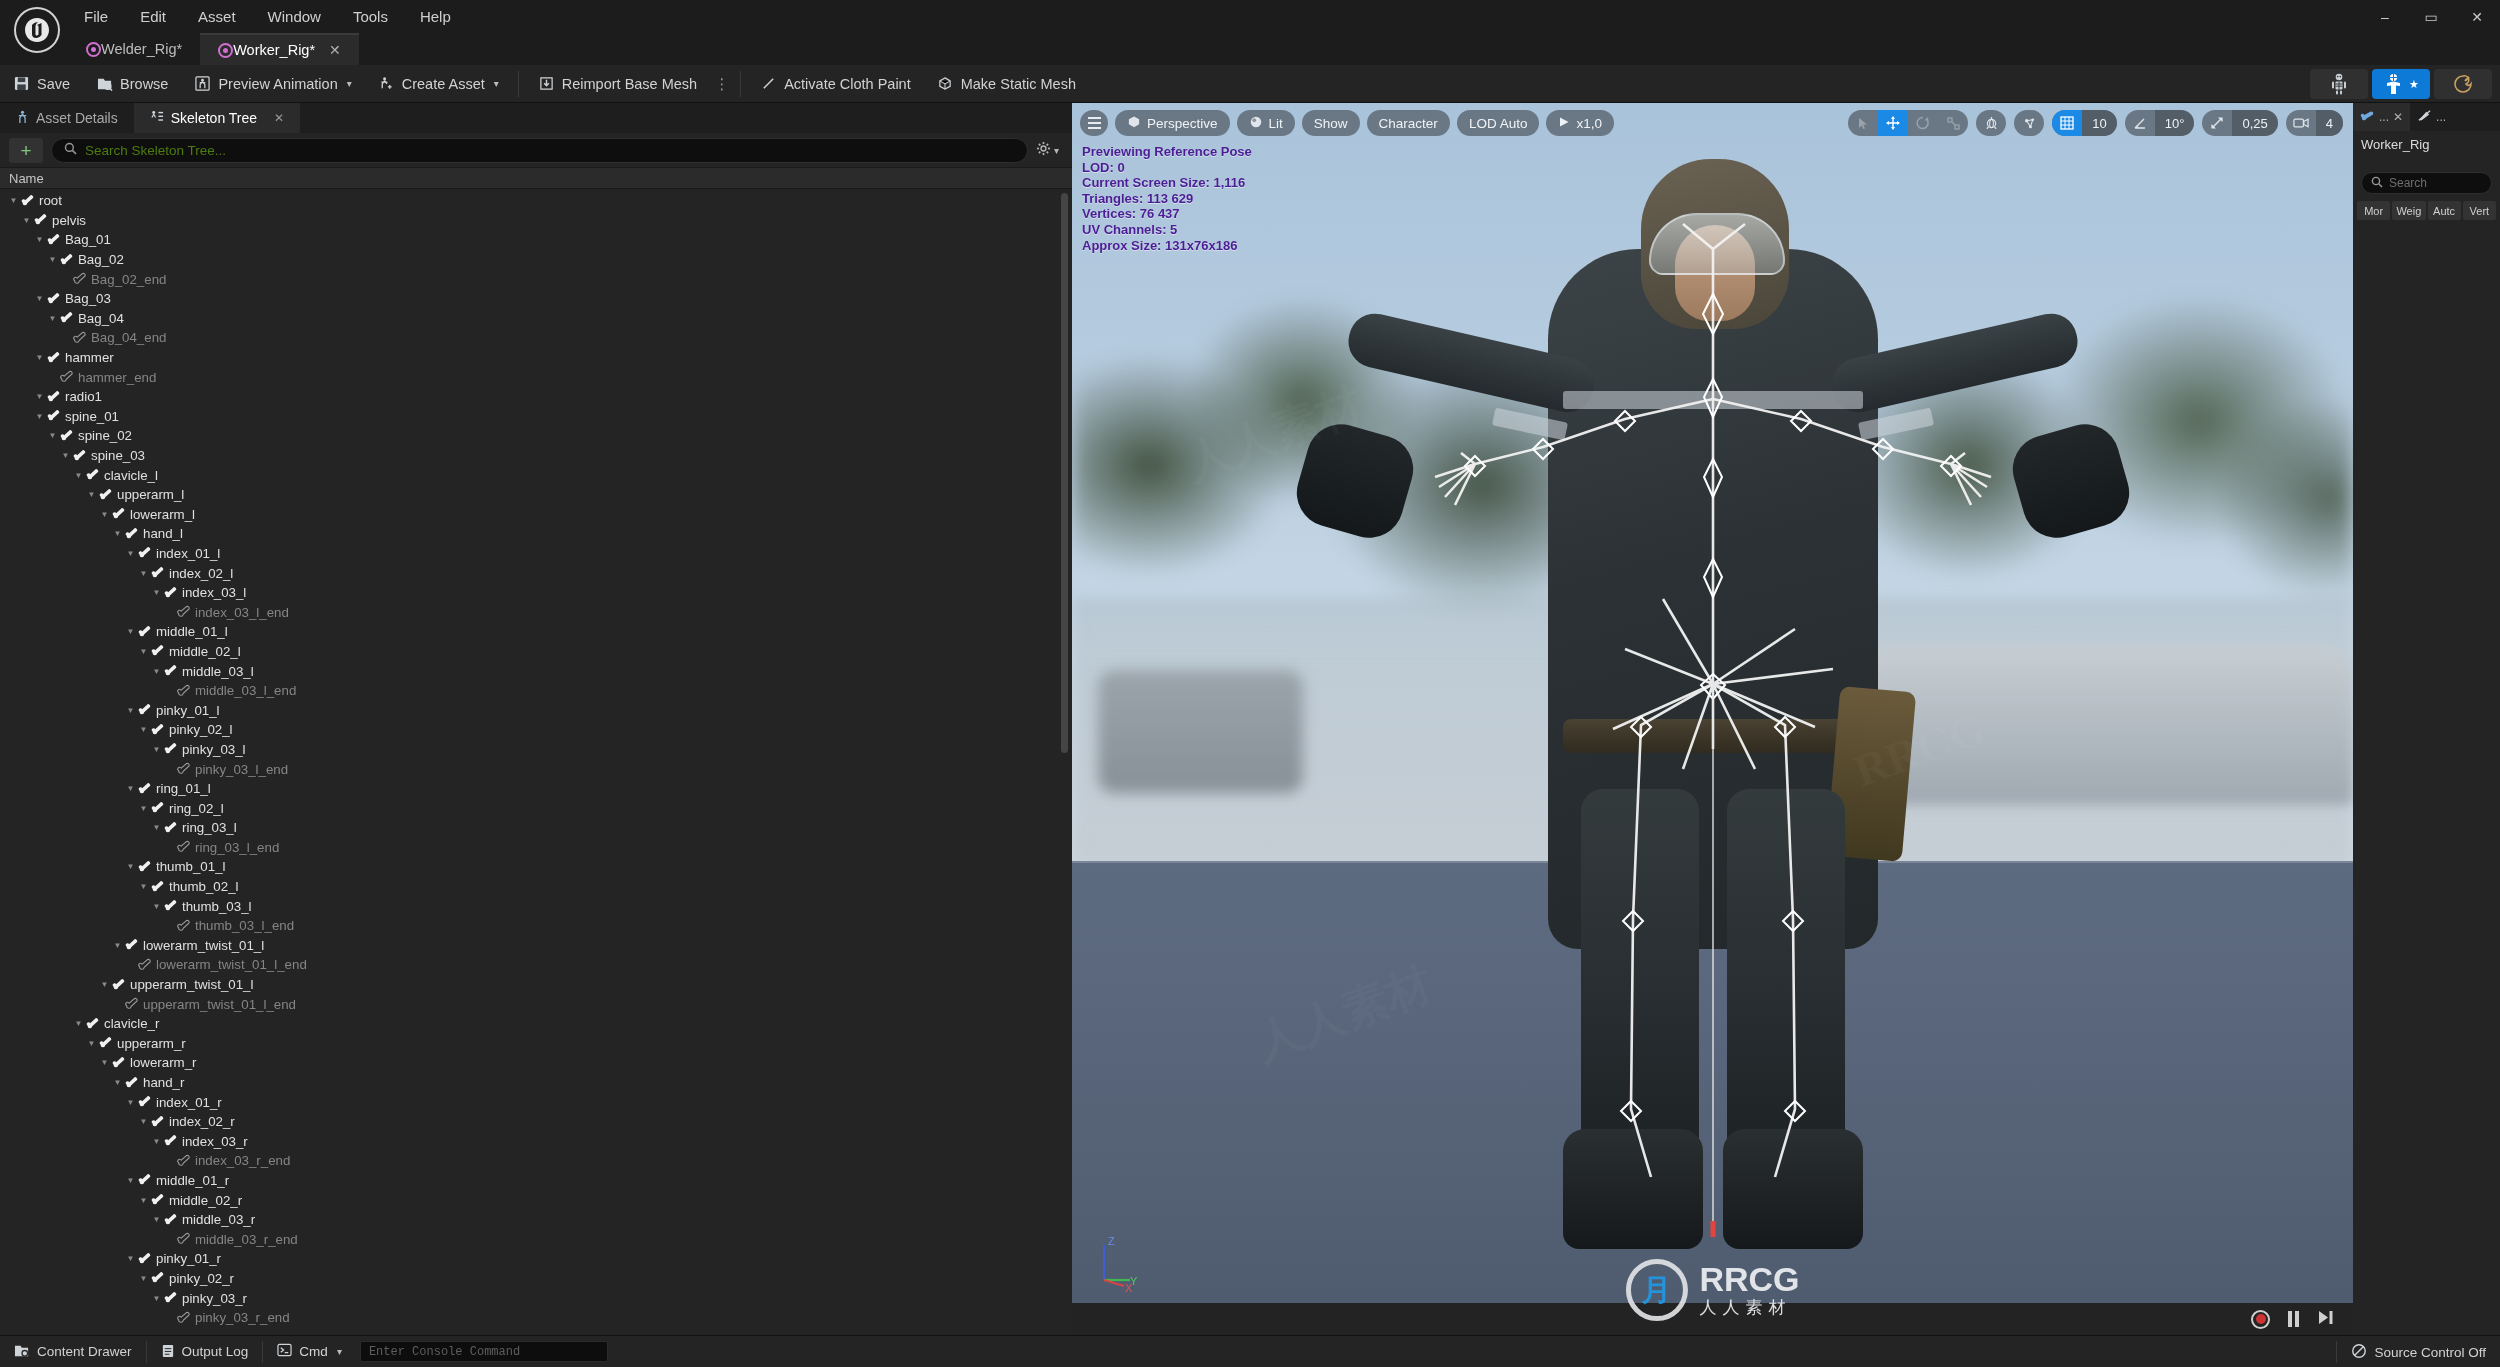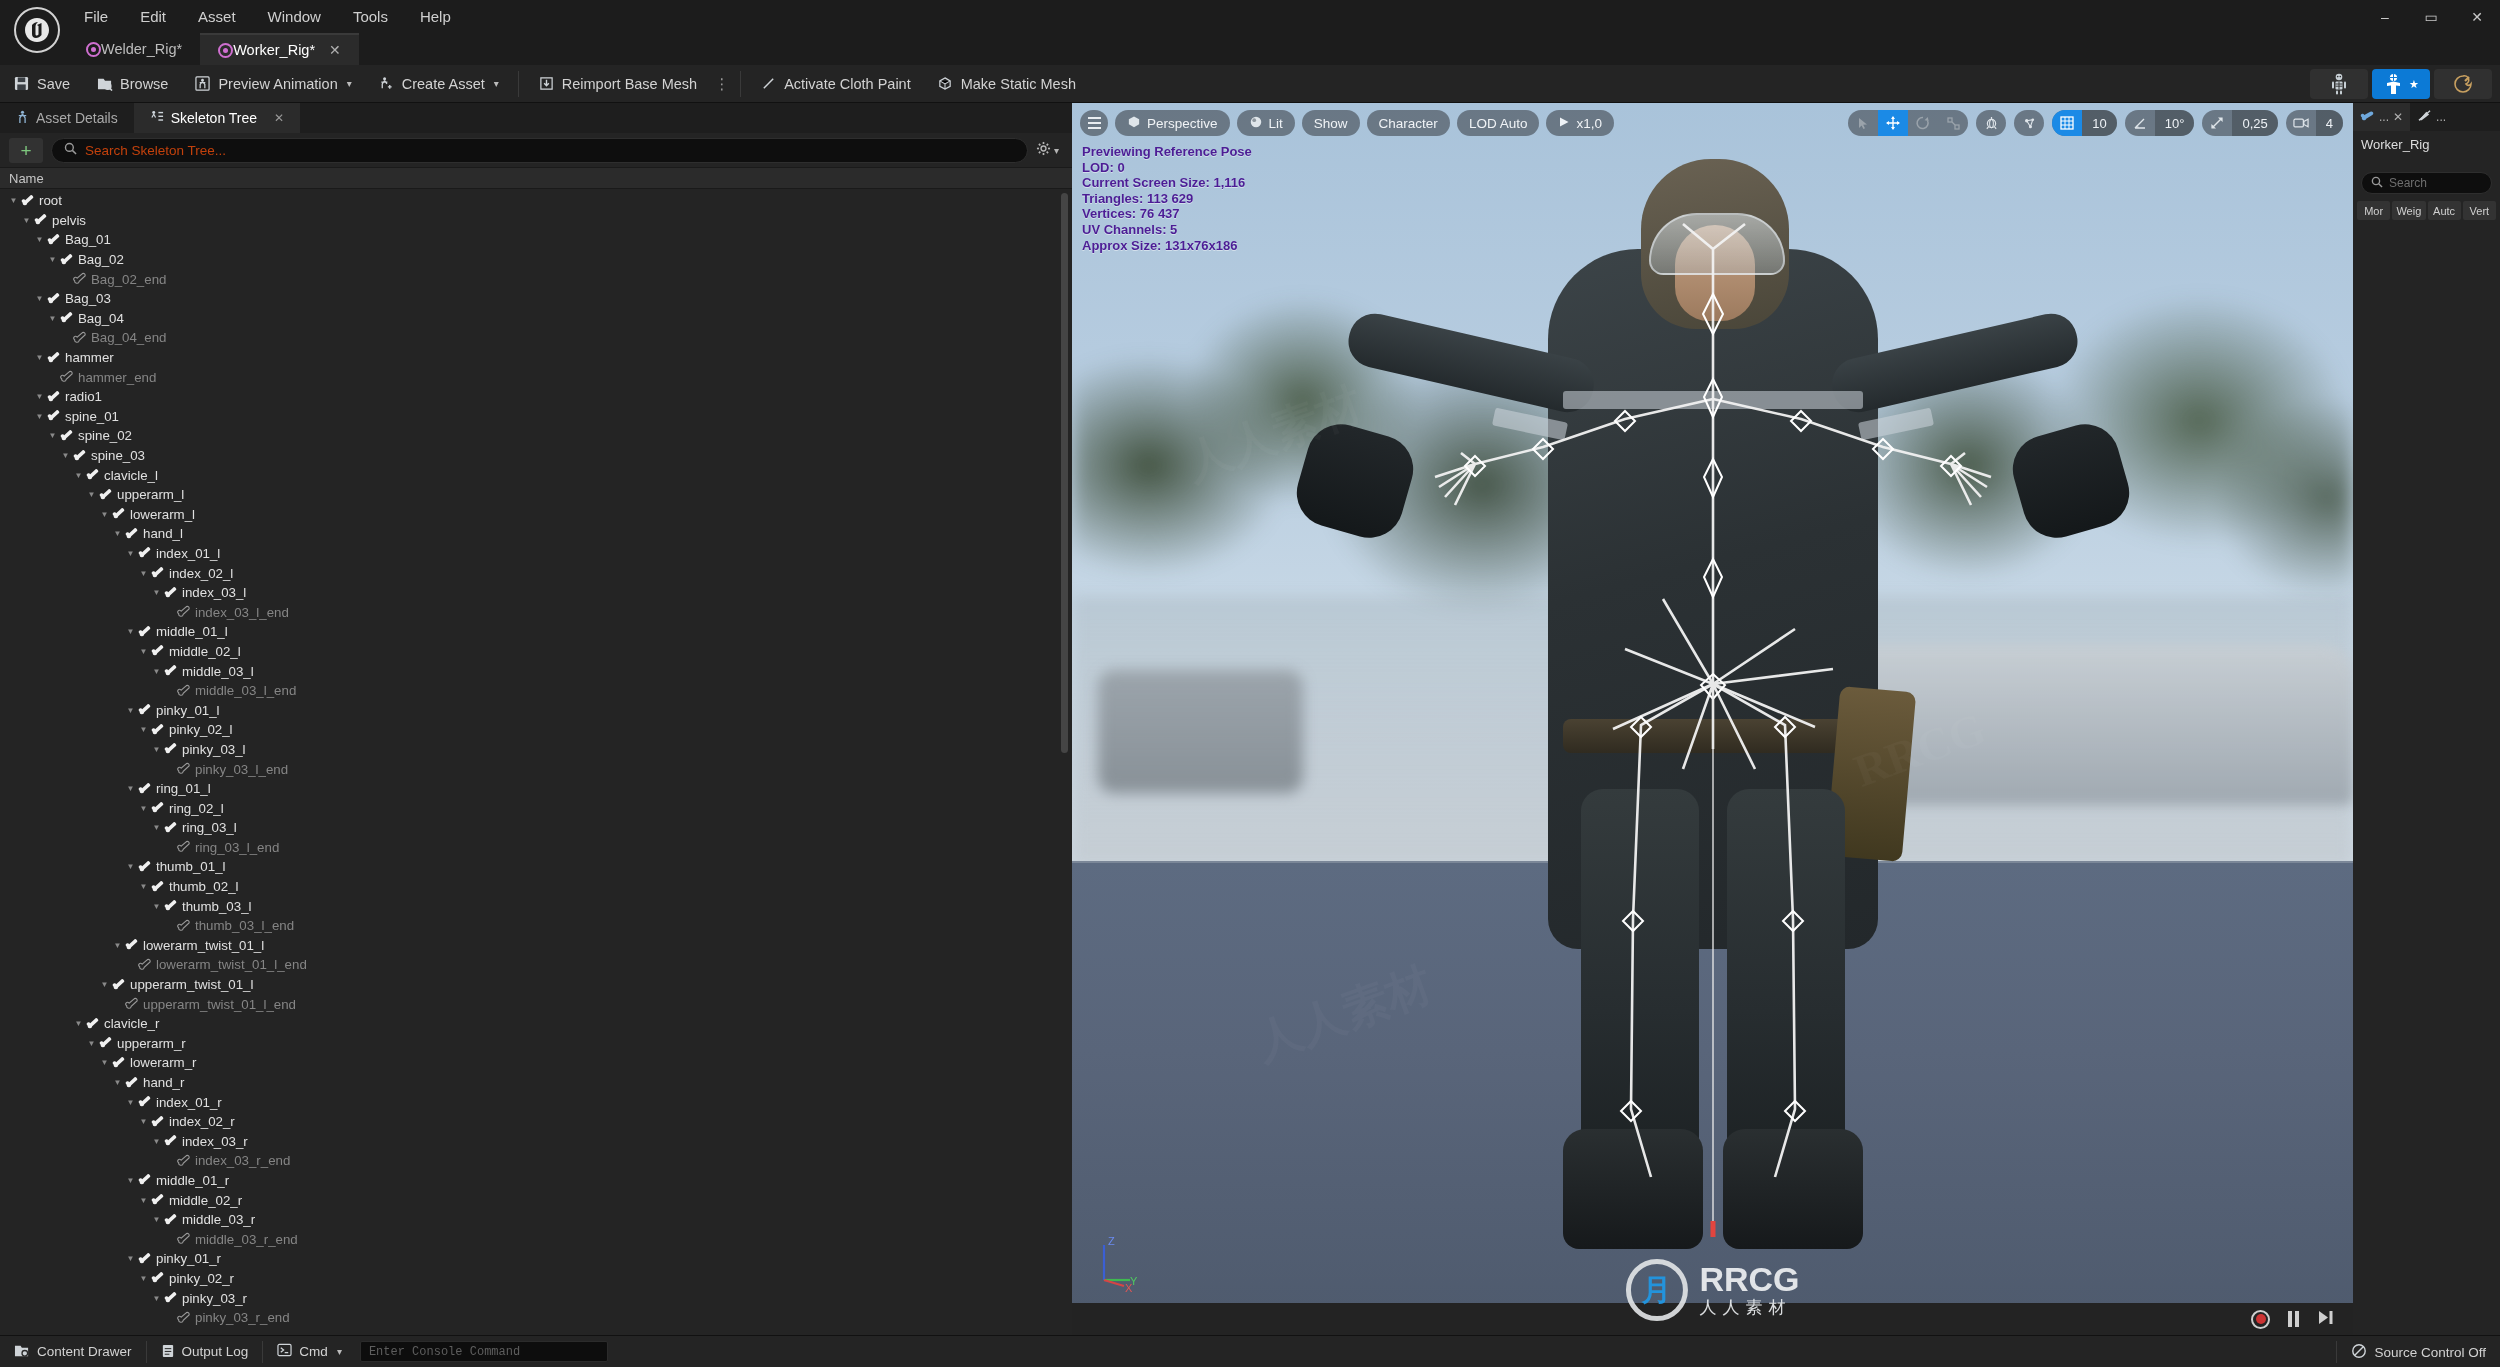--- a/index.html
+++ b/index.html
@@ -95,21 +95,21 @@
   .plusbtn {
     width: 34px; height: 25px; background: #323232; border-radius: 3px;
     display:flex; align-items:center; justify-content:center;
     color: #7ec87e; font-size: 19px; line-height: 1;
   }
   .searchbox {
     flex: 1; height: 25px; background: #0e0e0e; border-radius: 13px;
     display: flex; align-items: center; gap: 8px; padding: 0 12px;
     border: 1px solid #2e2e2e;
   }
-  .searchbox .ph { font-size: 13.5px; color: #c2410c; }
+  .searchbox .ph { font-size: 13.5px; color: #4d7c0f; }
   .gear-wrap { display:flex; align-items:center; gap:3px; color:#b4b4b4; padding-right: 4px;}
   .col-head {
     height: 22px; background: #2b2b2b; border-top: 1px solid #1a1a1a;
     border-bottom: 1px solid #1a1a1a;
     display: flex; align-items: center; padding-left: 9px;
     font-size: 13px; color: #c6c6c6;
   }
   .tree {
     flex: 1; overflow: hidden; background: #242424; position: relative;
     padding-top: 2px;

